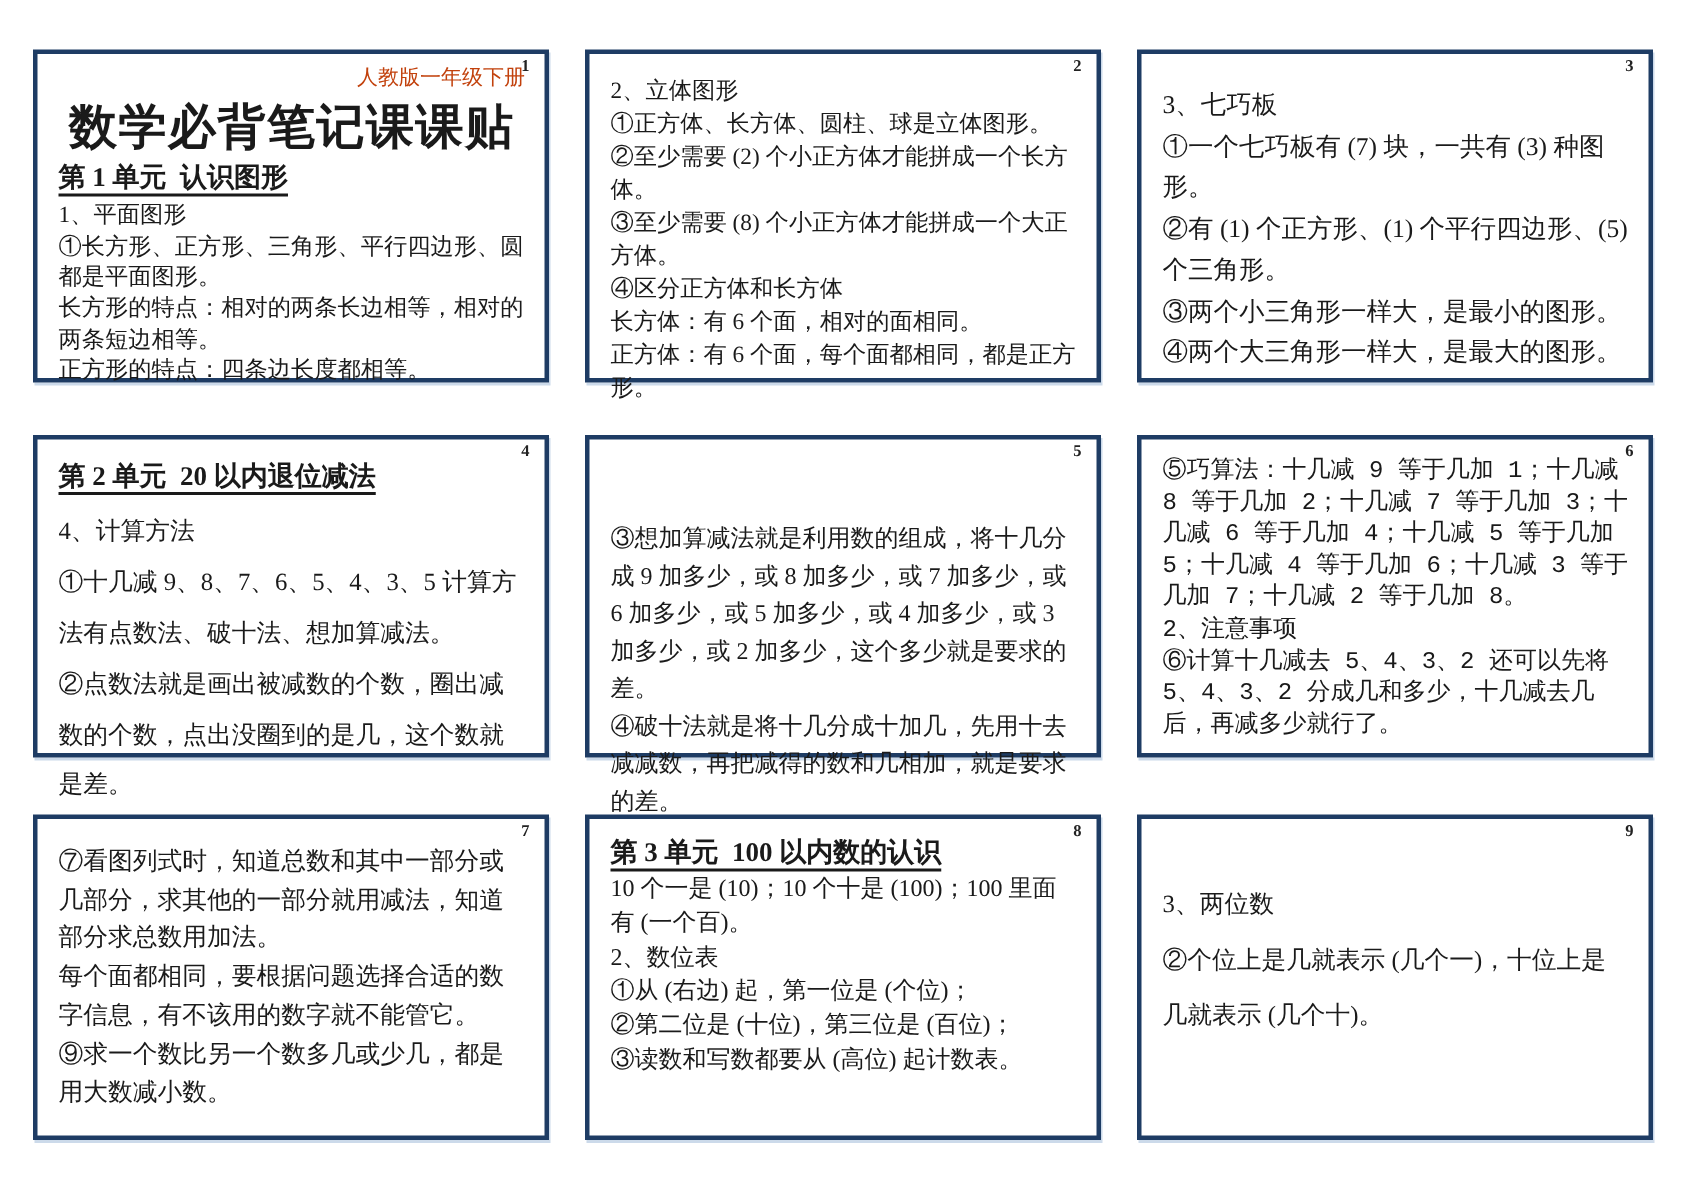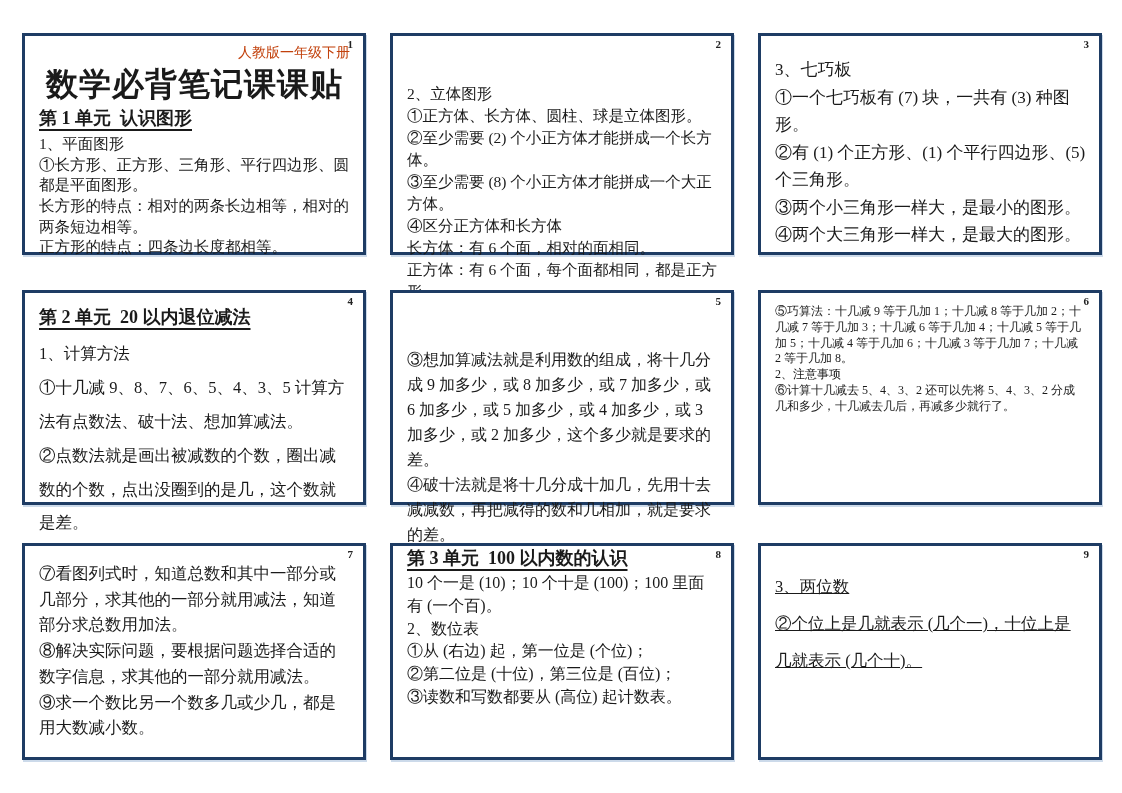--- a/index.html
+++ b/index.html
@@ -57,37 +57,37 @@
     text-decoration:underline;
     text-decoration-thickness:1.5px;
     text-underline-offset:5px;
     line-height:1.35;
     margin-bottom:4px;
   }
   .blk-para{font-size:16px;line-height:1.5;}
 
   
   .card-1 .blk-para{font-size:15.5px;line-height:1.33;}
-  .card-2 .card-body{padding-top:14px;margin-top:33px;}
+  .card-2 .card-body{padding-top:14px;}
   .card-2 .blk-para{font-size:15.5px;line-height:1.42;}
   .card-3 .card-body{padding-top:20px;}
   .card-3 .blk-para{font-size:17px;line-height:1.62;}
   .card-4 .card-body{padding-top:12px;}
   .card-4 .blk-para{font-size:16.5px;line-height:2.05;}
   .card-4 .blk-unit-title{margin-bottom:8px;}
   .card-5 .card-body{padding-top:11px;margin-top:44px;}
   .card-5 .blk-para{font-size:16px;line-height:1.56;}
   .card-6 .card-body{padding-top:11px;}
-  .card-6 .blk-para{font-size:12px;line-height:1.32;}
+  .card-6 .blk-para{font-size:16px;line-height:1.32;font-family:Liberation Mono, monospace;}
   .card-7 .card-body{padding-top:15px;}
   .card-7 .blk-para{font-size:16.5px;line-height:1.56;}
-  .card-8 .card-body{padding-top:0;}
+  .card-8 .card-body{padding-top:10px;}
   .card-8 .blk-para{font-size:16px;line-height:1.42;}
   .card-8 .blk-unit-title{margin-bottom:2px;}
-  .card-9 .card-body{padding-top:22px;text-decoration:underline;}
+  .card-9 .card-body{padding-top:38px;}
   .card-9 .blk-para{font-size:16.5px;line-height:2.25;}
 </style>
 </head>
 <body>
 
 <div class="sheet">
     <div class="card card-1" style="left: 22px; top: 33px; width: 344px; height: 222px;">
       <span class="page-num">1</span>
       <div class="card-body">
         <div class="blk blk-edition-header">人教版一年级下册</div>
@@ -118,21 +118,21 @@
         <div class="blk blk-para">①一个七巧板有 (7) 块，一共有 (3) 种图形。</div>
         <div class="blk blk-para">②有 (1) 个正方形、(1) 个平行四边形、(5) 个三角形。</div>
         <div class="blk blk-para">③两个小三角形一样大，是最小的图形。</div>
         <div class="blk blk-para">④两个大三角形一样大，是最大的图形。</div>
       </div>
     </div>
     <div class="card card-4" style="left: 22px; top: 290px; width: 344px; height: 215px;">
       <span class="page-num">4</span>
       <div class="card-body">
         <div class="blk blk-unit-title">第 2 单元  20 以内退位减法</div>
-        <div class="blk blk-para">1、计算方法</div>
+        <div class="blk blk-para">4、计算方法</div>
         <div class="blk blk-para">①十几减 9、8、7、6、5、4、3、5 计算方法有点数法、破十法、想加算减法。</div>
         <div class="blk blk-para">②点数法就是画出被减数的个数，圈出减数的个数，点出没圈到的是几，这个数就是差。</div>
       </div>
     </div>
     <div class="card card-5" style="left: 390px; top: 290px; width: 344px; height: 215px;">
       <span class="page-num">5</span>
       <div class="card-body">
         <div class="blk blk-para">③想加算减法就是利用数的组成，将十几分成 9 加多少，或 8 加多少，或 7 加多少，或 6 加多少，或 5 加多少，或 4 加多少，或 3 加多少，或 2 加多少，这个多少就是要求的差。</div>
         <div class="blk blk-para">④破十法就是将十几分成十加几，先用十去减减数，再把减得的数和几相加，就是要求的差。</div>
       </div>
@@ -142,21 +142,21 @@
       <div class="card-body">
         <div class="blk blk-para">⑤巧算法：十几减 9 等于几加 1；十几减 8 等于几加 2；十几减 7 等于几加 3；十几减 6 等于几加 4；十几减 5 等于几加 5；十几减 4 等于几加 6；十几减 3 等于几加 7；十几减 2 等于几加 8。</div>
         <div class="blk blk-para">2、注意事项</div>
         <div class="blk blk-para">⑥计算十几减去 5、4、3、2 还可以先将 5、4、3、2 分成几和多少，十几减去几后，再减多少就行了。</div>
       </div>
     </div>
     <div class="card card-7" style="left: 22px; top: 543px; width: 344px; height: 217px;">
       <span class="page-num">7</span>
       <div class="card-body">
         <div class="blk blk-para">⑦看图列式时，知道总数和其中一部分或几部分，求其他的一部分就用减法，知道部分求总数用加法。</div>
-        <div class="blk blk-para">⑧解决实际问题，要根据问题选择合适的数字信息，求其他的一部分就用减法。</div>
+        <div class="blk blk-para">每个面都相同，要根据问题选择合适的数字信息，有不该用的数字就不能管它。</div>
         <div class="blk blk-para">⑨求一个数比另一个数多几或少几，都是用大数减小数。</div>
       </div>
     </div>
     <div class="card card-8" style="left: 390px; top: 543px; width: 344px; height: 217px;">
       <span class="page-num">8</span>
       <div class="card-body">
         <div class="blk blk-unit-title">第 3 单元  100 以内数的认识</div>
         <div class="blk blk-para">10 个一是 (10)；10 个十是 (100)；100 里面有 (一个百)。</div>
         <div class="blk blk-para">2、数位表</div>
         <div class="blk blk-para">①从 (右边) 起，第一位是 (个位)；</div>

